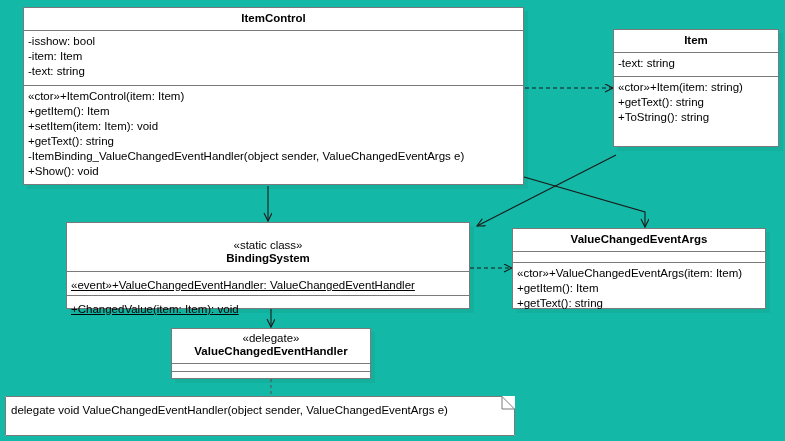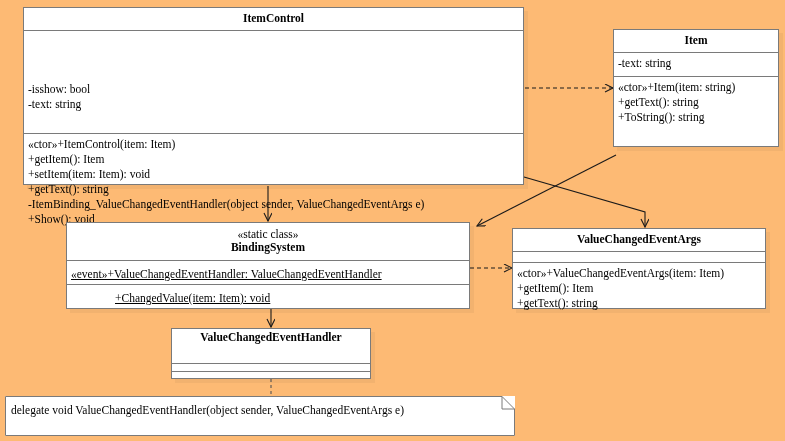--- a/index.html
+++ b/index.html
@@ -4,22 +4,22 @@
 <style>
   html, body {
     margin: 0;
     padding: 0;
     background: #ffffff;
   }
   #canvas {
     position: relative;
     width: 785px;
     height: 441px;
-    background: #fdba74;
-    font-family: Liberation Serif, serif;
+    background: #14b8a6;
+    font-family: Liberation Sans, sans-serif;
     overflow: hidden;
   }
   
   .uml-box {
     position: absolute;
     box-sizing: border-box;
     background: #ffffff;
     border: 1px solid #7a7a7a;
     box-shadow: 4px 4px 0 rgba(0,0,0,0.045);
     z-index: 3;
@@ -129,22 +129,23 @@
     </g>
 
     
     <g>
       <path d="M271,379 L271,396" fill="none" stroke="#555555" stroke-width="1.1" stroke-dasharray="3,3"></path>
     </g>
   </svg>
 
   <div class="uml-box" style="left:23px; top:7px; width:501px; height:178px;">
     <div class="uml-header">ItemControl</div>
-    <div class="uml-compartment" style="height:55px;margin-top:48px;">
+    <div class="uml-compartment" style="height:55px;">
       <div class="member">-isshow: bool</div>
+      <div class="member">-item: Item</div>
       <div class="member">-text: string</div>
     </div>
     <div class="uml-compartment last">
       <div class="member">«ctor»+ItemControl(item: Item)</div>
       <div class="member">+getItem(): Item</div>
       <div class="member">+setItem(item: Item): void</div>
       <div class="member">+getText(): string</div>
       <div class="member">-ItemBinding_ValueChangedEventHandler(object sender, ValueChangedEventArgs e)</div>
       <div class="member">+Show(): void</div>
     </div>
@@ -156,44 +157,45 @@
       <div class="member">-text: string</div>
     </div>
     <div class="uml-compartment last">
       <div class="member">«ctor»+Item(item: string)</div>
       <div class="member">+getText(): string</div>
       <div class="member">+ToString(): string</div>
     </div>
   </div>
 
   <div class="uml-box" style="left:66px; top:222px; width:404px; height:87px;">
-    <div class="uml-header" style="height:38px;">
+    <div class="uml-header" style="height:38px;margin-top:11px;">
       <span class="stereo">«static class»</span>
       <span>BindingSystem</span>
     </div>
     <div class="uml-compartment" style="height:24px;">
       <span class="member static-member">«event»+ValueChangedEventHandler: ValueChangedEventHandler</span>
     </div>
-    <div class="uml-compartment last" style="height:24px;margin-left:44px;">
+    <div class="uml-compartment last" style="height:24px;">
       <span class="member static-member">+ChangedValue(item: Item): void</span>
     </div>
   </div>
 
   <div class="uml-box" style="left:512px; top:228px; width:254px; height:81px;">
     <div class="uml-header">ValueChangedEventArgs</div>
     <div class="uml-compartment empty"></div>
     <div class="uml-compartment last">
       <div class="member">«ctor»+ValueChangedEventArgs(item: Item)</div>
       <div class="member">+getItem(): Item</div>
       <div class="member">+getText(): string</div>
     </div>
   </div>
 
   <div class="uml-box" style="left:171px; top:328px; width:200px; height:51px;">
     <div class="uml-header" style="height:35px; padding-top:2px;">
+      <span class="stereo">«delegate»</span>
       <span>ValueChangedEventHandler</span>
     </div>
     <div class="uml-compartment empty" style="height:8px;"></div>
     <div class="uml-compartment last empty" style="height:6px;"></div>
   </div>
 
   <div class="uml-note" style="left:5px; top:396px; width:510px; height:40px;">
     <svg class="note-shape" viewBox="0 0 510 40" width="510" height="40" preserveAspectRatio="none">
       <path d="M0.5,0.5 L497,0.5 L509.5,13 L509.5,39.5 L0.5,39.5 Z" fill="#ffffff" stroke="#7a7a7a" stroke-width="1"></path>
       <path d="M497,0.5 L497,13 L509.5,13" fill="none" stroke="#7a7a7a" stroke-width="1"></path>

